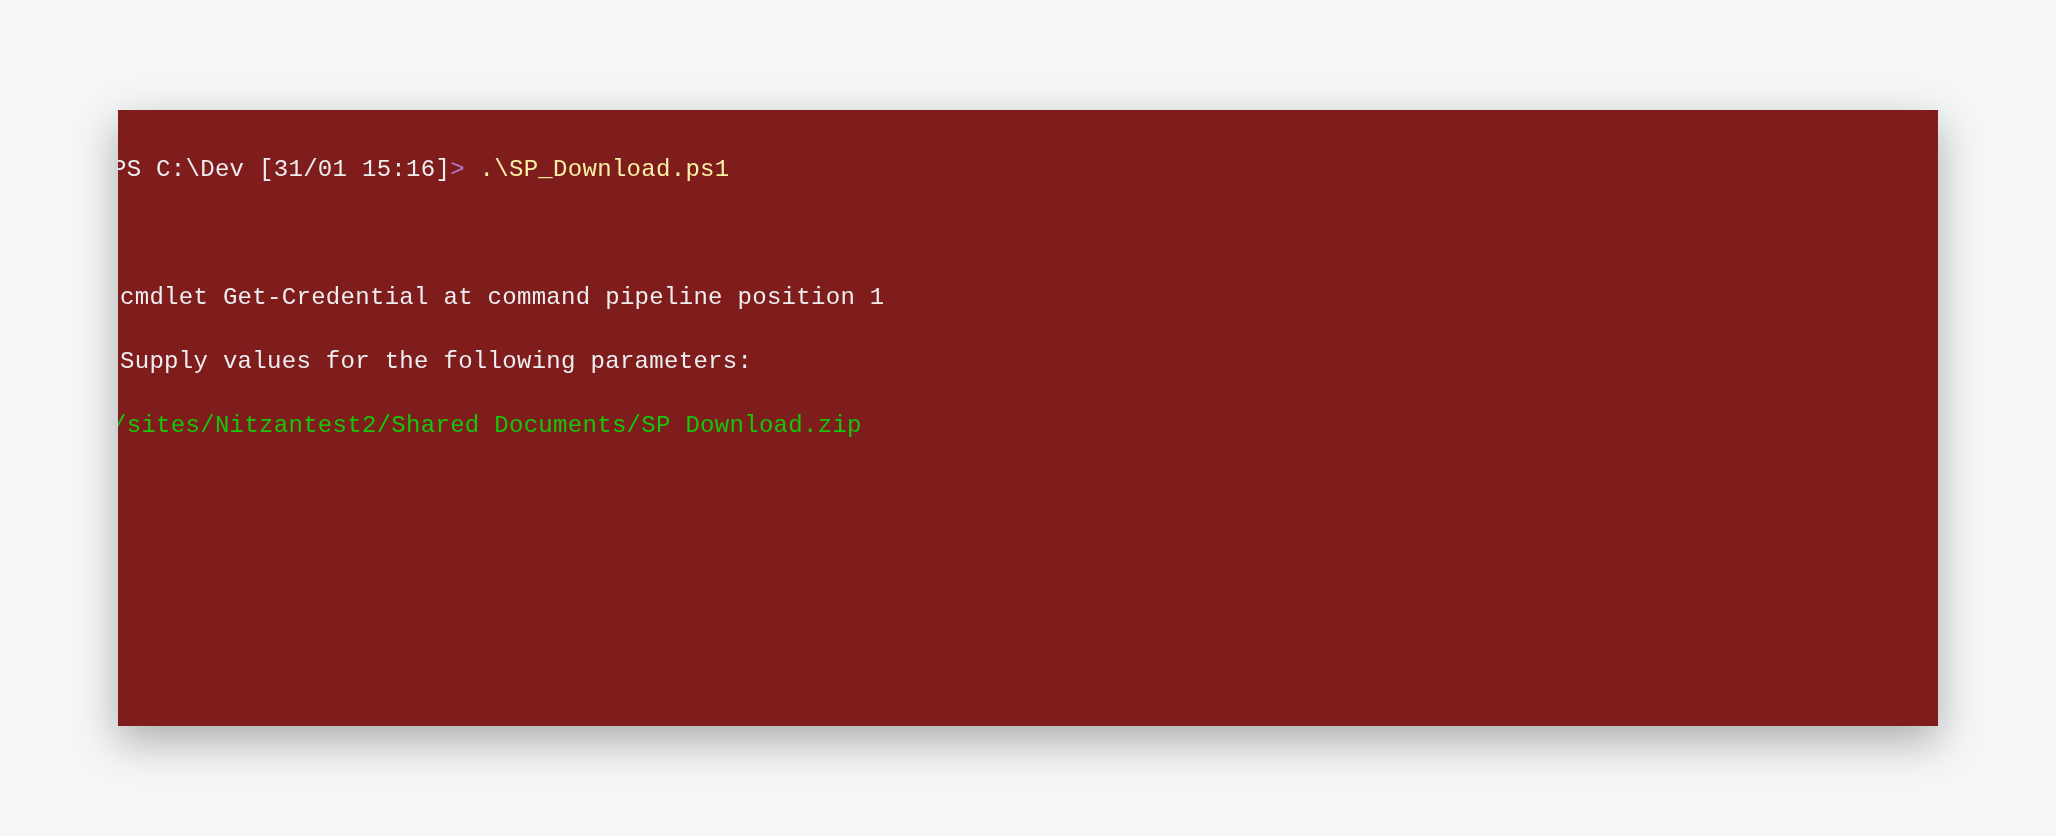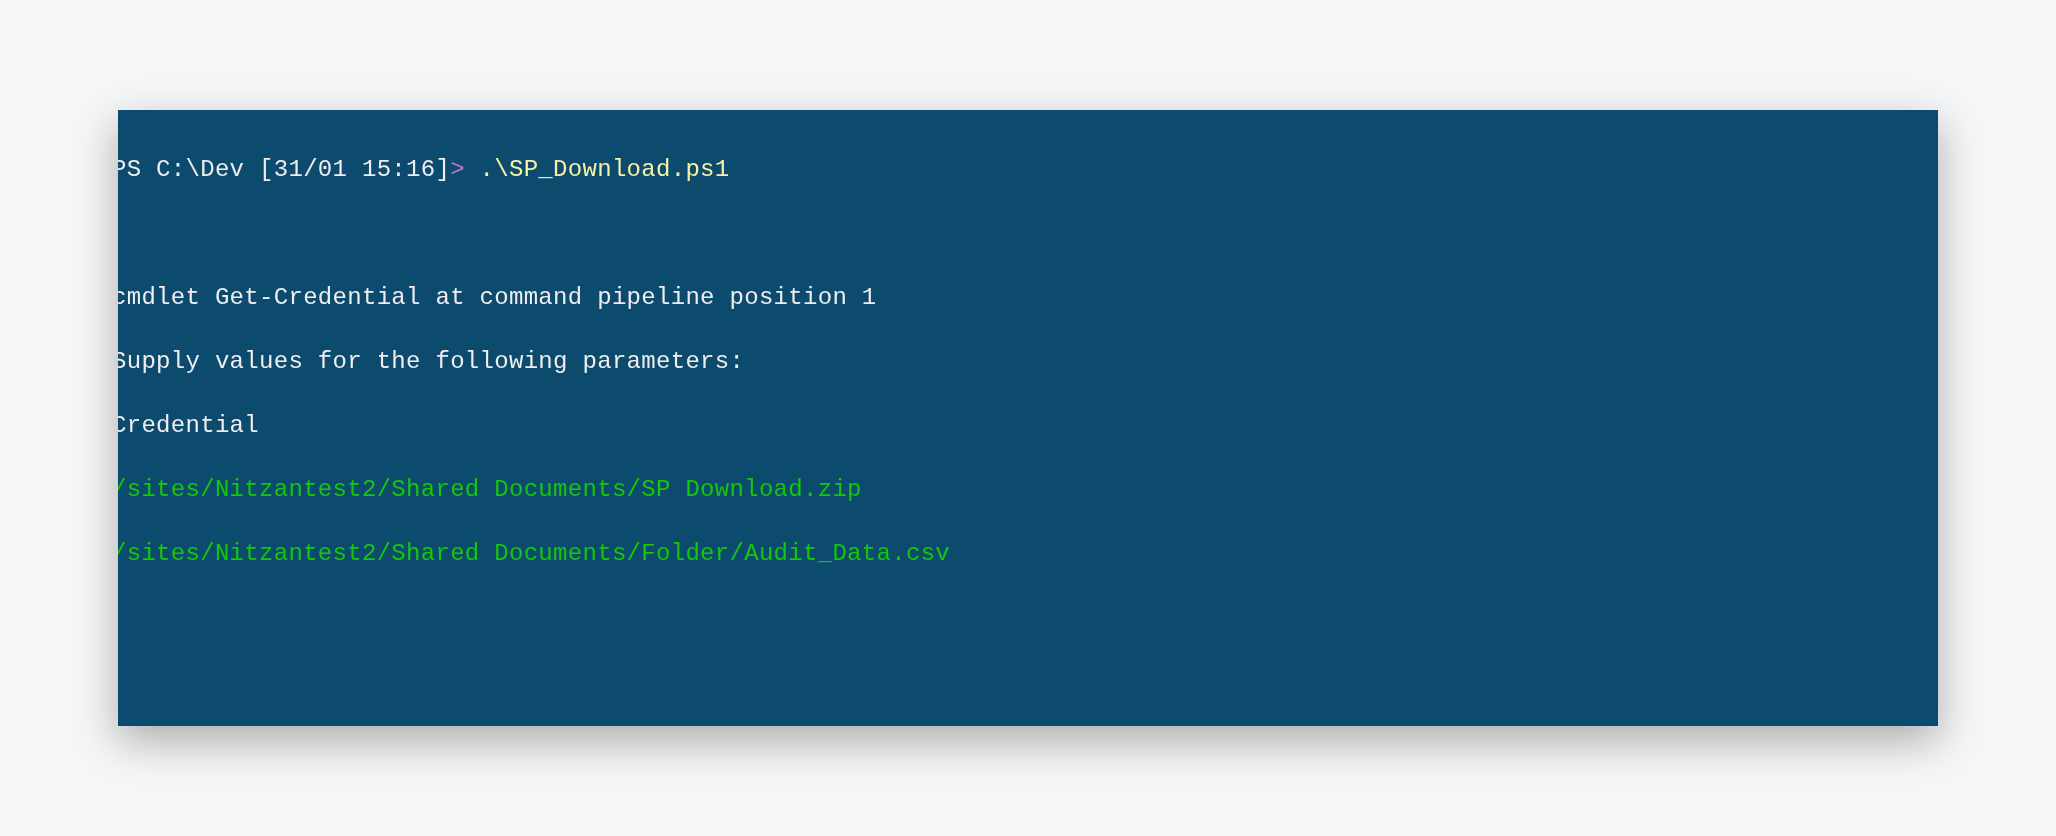--- a/index.html
+++ b/index.html
@@ -12,52 +12,50 @@
       width: 2056px;
       height: 836px;
       font-family: 'Consolas', 'Courier New', monospace;
       display: flex;
       align-items: center;
       justify-content: center;
     }
     .terminal-window {
       width: 1820px;
       height: 616px;
-      background-color: #0c4a6e;
+      background-color: #7f1d1d;
       box-shadow: 0 15px 40px rgba(0,0,0,0.3);
       padding: 12px 0 0 0;
       overflow: hidden;
     }
     .terminal-content {
       font-size: 24px;
       line-height: 32px;
       white-space: pre;
       color: #e5e5e5;
       letter-spacing: 0.3px;
     }
     .prompt-white { color: #eeedf0; }
     .prompt-arrow { color: #b87bc7; }
     .cmd-yellow { color: #f9f1a5; }
-    .out-white { color: #eeedf0; }
+    .out-white { color: #eeedf0; margin-left: 8px; }
     .out-green { color: #16c60c; }
     .blank-line { height: 32px; }
     .line { margin-left: -6px; }
   </style>
 </head>
 <body>
 
 <div class="terminal-window">
   <div class="terminal-content">
 <div class="line"><span class="prompt-white">PS C:\Dev [31/01 15:16]</span><span class="prompt-arrow">&gt;</span><span class="cmd-yellow"> .\SP_Download.ps1</span></div>
 <div class="blank-line"></div>
 <div class="line"><span class="out-white">cmdlet Get-Credential at command pipeline position 1</span></div>
 <div class="line"><span class="out-white">Supply values for the following parameters:</span></div>
-<div class="line"><span class="out-white">Credential</span></div>
 <div class="line"><span class="out-green">/sites/Nitzantest2/Shared Documents/SP Download.zip</span></div>
-<div class="line"><span class="out-green">/sites/Nitzantest2/Shared Documents/Folder/Audit_Data.csv</span></div>
 
 
 
 
 
 
 
 
   </div>
 </div>

